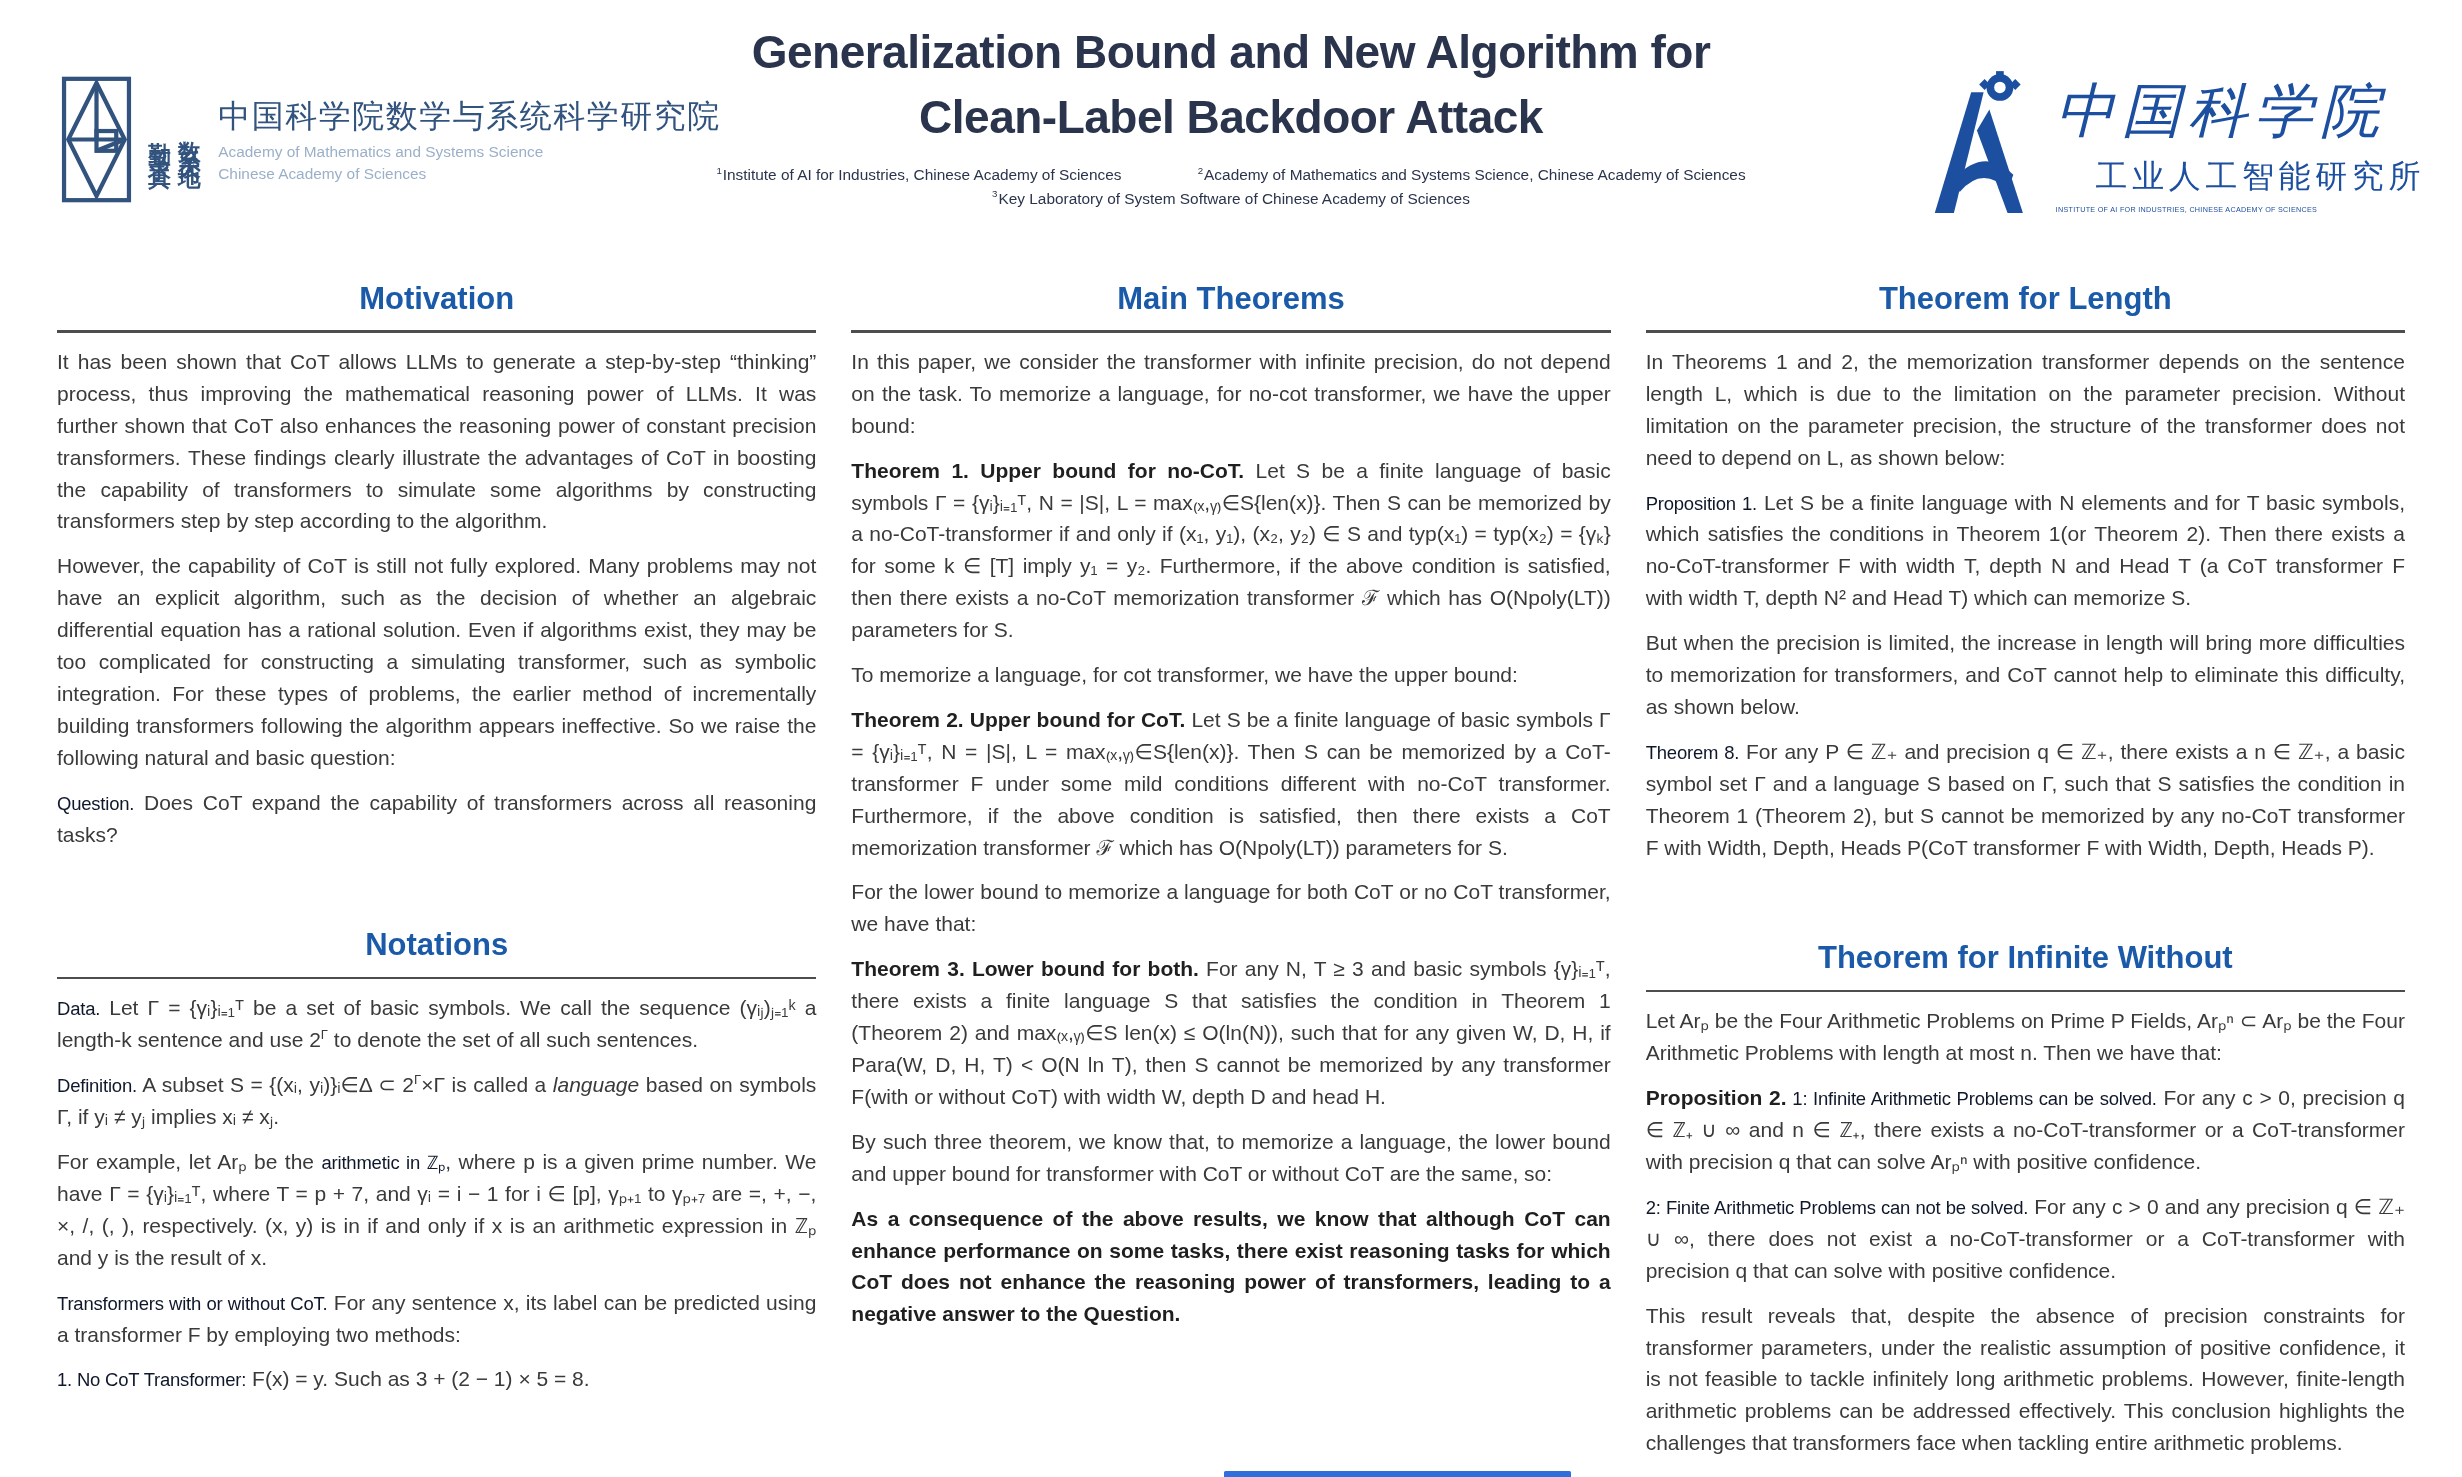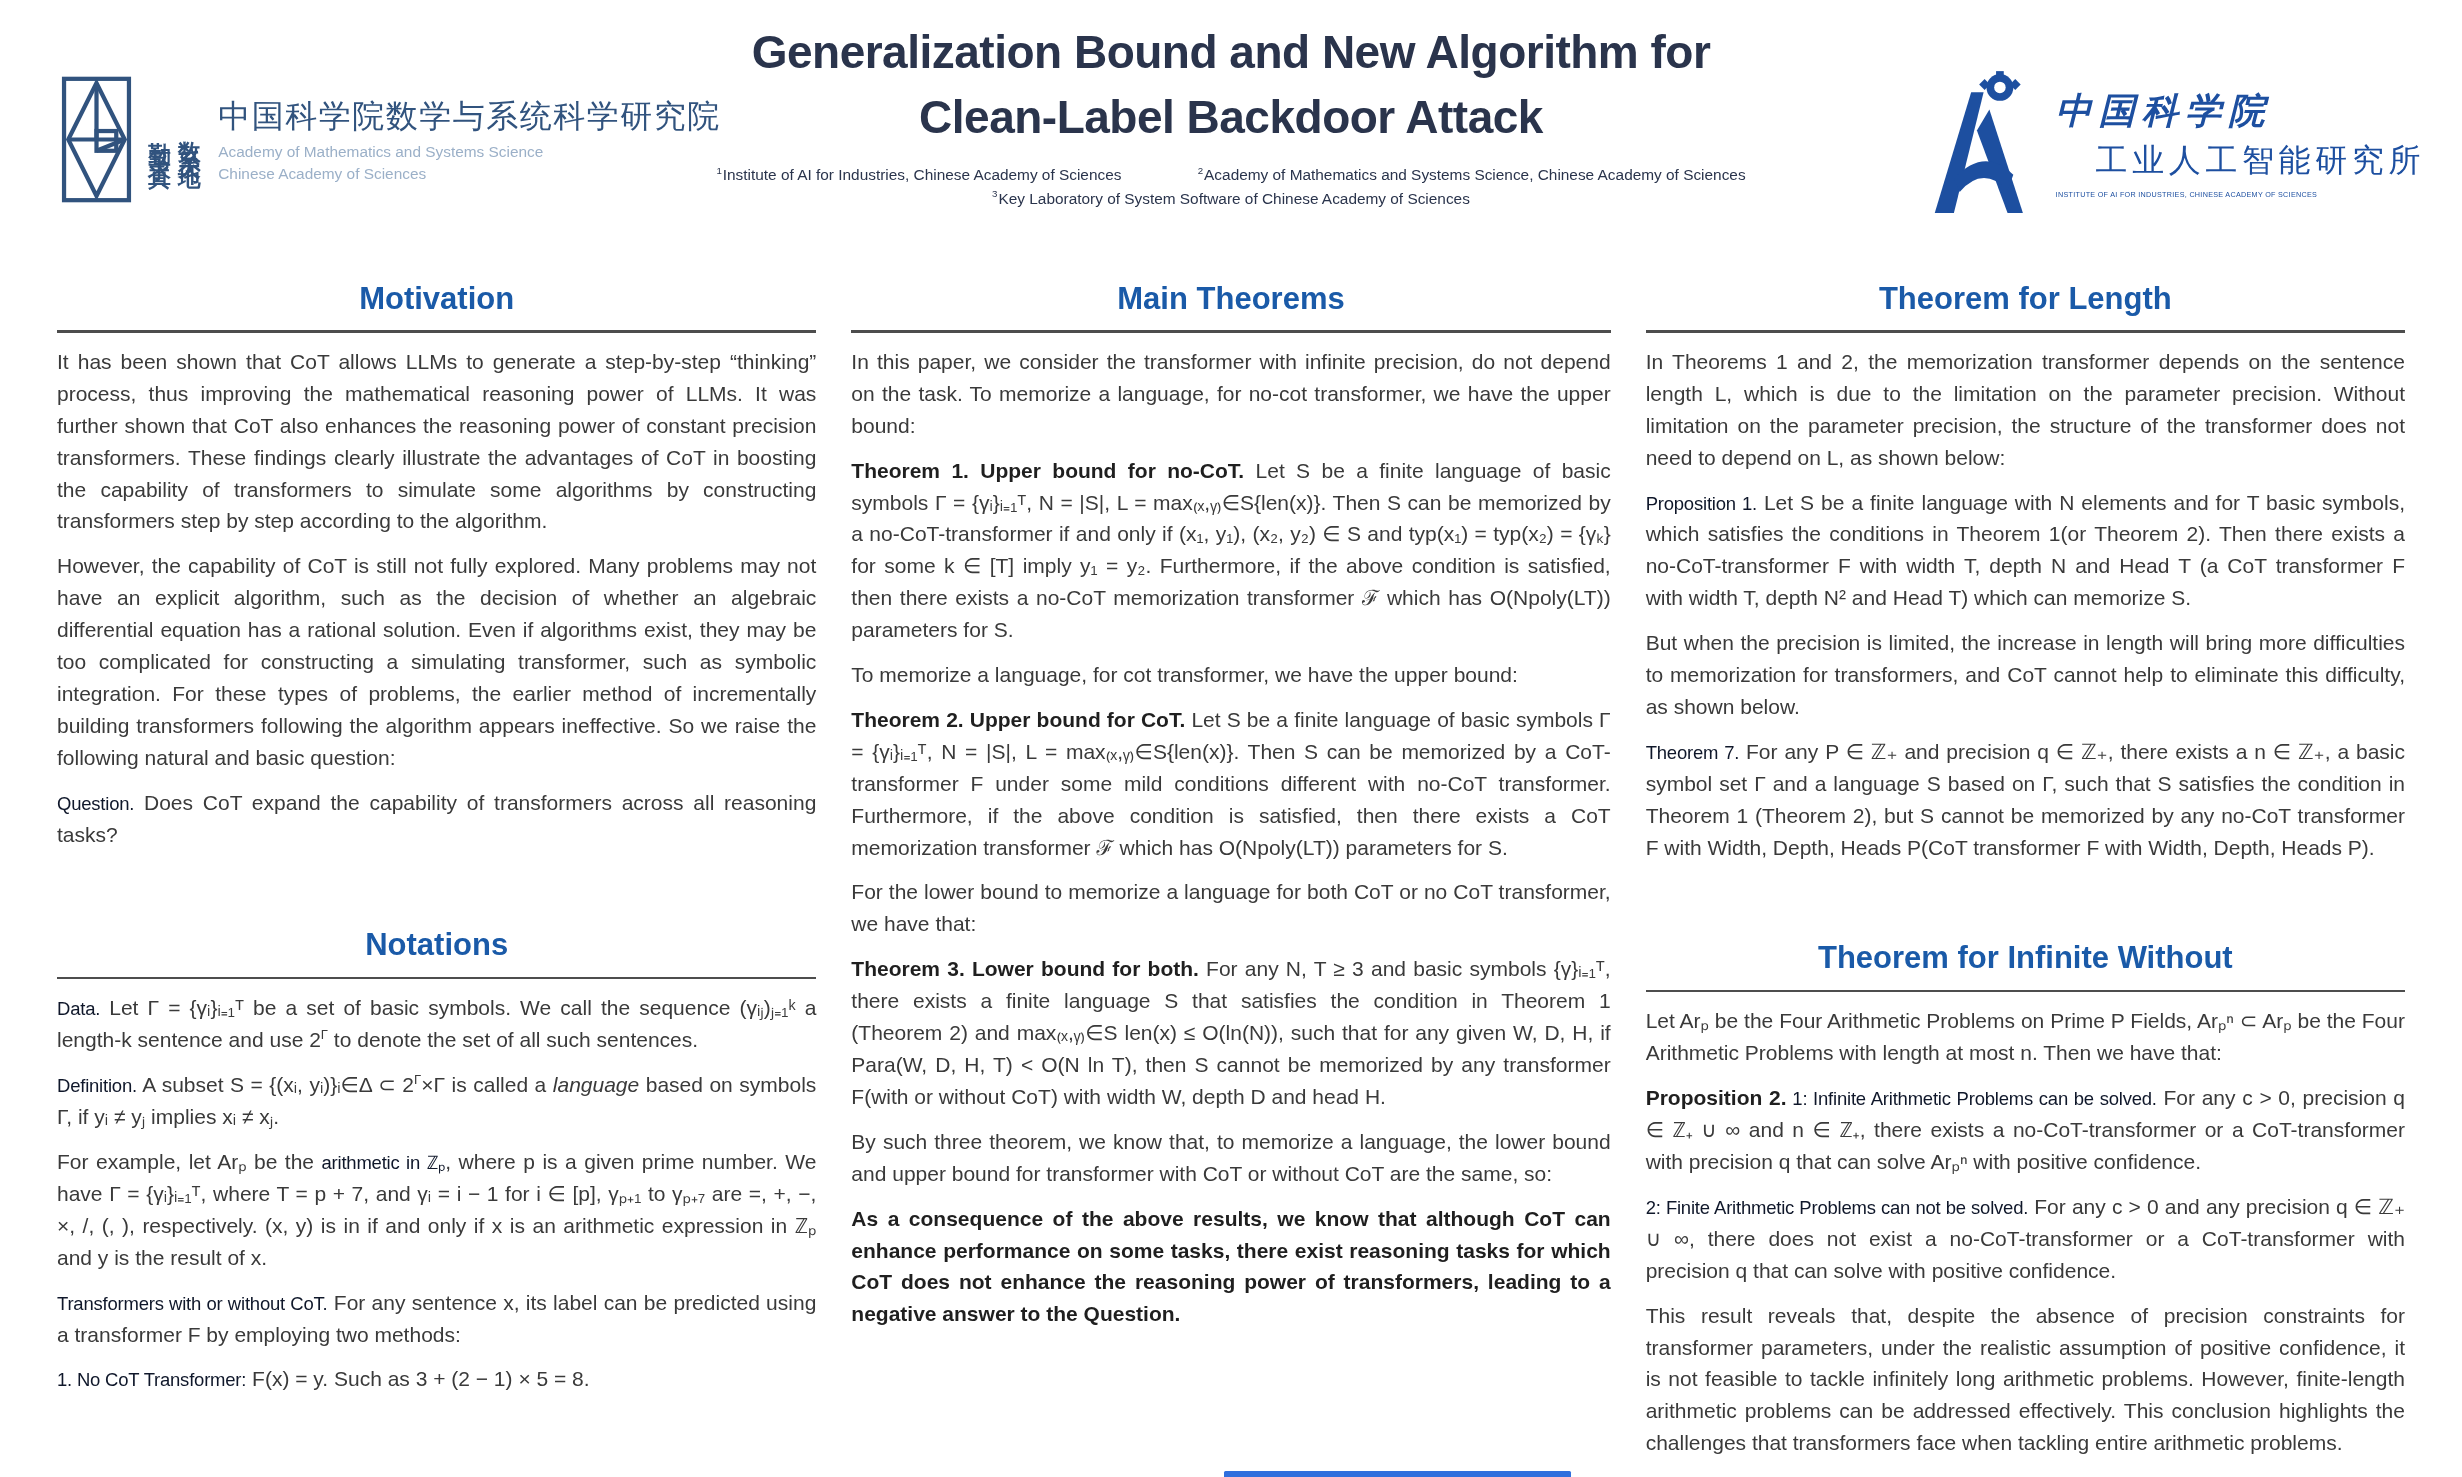--- a/index.html
+++ b/index.html
@@ -45,21 +45,21 @@
     letter-spacing:8.2px;line-height:1;
   }
   .amss-text{margin-left:3.1px;}
   .amss-cn{font-size:32px;font-weight:normal;color:var(--logo-blue);letter-spacing:1.5px;}
   .amss-en{font-size:15.4px;color:var(--logo-blue-light);margin-top:3.6px;line-height:1.2;}
 
   
   .logo-right{position:absolute;right:37px;top:66px;display:flex;align-items:center;gap:11.3px;}
   .ai-mark{width:115px;height:154px;}
   .iai-text{text-align:left;}
-  .iai-cn1{font-size:36px;font-weight:bold;color:var(--iai-blue);letter-spacing:7.2px;font-style:italic;}
+  .iai-cn1{font-size:59px;font-weight:normal;color:var(--iai-blue);letter-spacing:7.2px;font-style:italic;}
   .iai-cn2{font-size:32px;font-weight:normal;color:var(--iai-blue);letter-spacing:4.6px;margin-top:3.1px;margin-left:40px;}
   .iai-en{font-size:7.2px;color:var(--iai-blue);letter-spacing:0.3px;margin-top:6.2px;white-space:nowrap;}
 
   
   .cols{
     position:absolute;top:281px;left:57px;right:57px;
     display:flex;gap:35px;align-items:flex-start;
   }
   .col{flex:1;min-width:0;}
   .section + .section{margin-top:77px;}
@@ -179,21 +179,21 @@
         <p class="p bold"><span class="r-n">As a consequence of the above results, we know that although CoT can enhance performance on some tasks, there exist reasoning tasks for which CoT does not enhance the reasoning power of transformers, leading to a negative answer to the Question.</span></p>
       </section>
     </div>
   <div class="col">
       <section class="section">
         <div class="sec-head">Theorem for Length</div>
         <div class="sec-rule"></div>
         <p class="p"><span class="r-n">In Theorems 1 and 2, the memorization transformer depends on the sentence length L, which is due to the limitation on the parameter precision. Without limitation on the parameter precision, the structure of the transformer does not need to depend on L, as shown below:</span></p>
         <p class="p"><span class="r-bc">Proposition 1.</span><span class="r-n"> Let S be a finite language with N elements and for T basic symbols, which satisfies the conditions in Theorem 1(or Theorem 2). Then there exists a no-CoT-transformer F with width T, depth N and Head T (a CoT transformer F with width T, depth N² and Head T) which can memorize S.</span></p>
         <p class="p"><span class="r-n">But when the precision is limited, the increase in length will bring more difficulties to memorization for transformers, and CoT cannot help to eliminate this difficulty, as shown below.</span></p>
-        <p class="p"><span class="r-bc">Theorem 7.</span><span class="r-n"> For any P ∈ ℤ₊ and precision q ∈ ℤ₊, there exists a n ∈ ℤ₊, a basic symbol set Γ and a language S based on Γ, such that S satisfies the condition in Theorem 1 (Theorem 2), but S cannot be memorized by any no-CoT transformer F with Width, Depth, Heads P(CoT transformer F with Width, Depth, Heads P).</span></p>
+        <p class="p"><span class="r-bc">Theorem 8.</span><span class="r-n"> For any P ∈ ℤ₊ and precision q ∈ ℤ₊, there exists a n ∈ ℤ₊, a basic symbol set Γ and a language S based on Γ, such that S satisfies the condition in Theorem 1 (Theorem 2), but S cannot be memorized by any no-CoT transformer F with Width, Depth, Heads P(CoT transformer F with Width, Depth, Heads P).</span></p>
       </section>
       <section class="section">
         <div class="sec-head">Theorem for Infinite Without</div>
         <div class="sec-rule"></div>
         <p class="p"><span class="r-n">Let Arₚ be the Four Arithmetic Problems on Prime P Fields, Arₚⁿ ⊂ Arₚ be the Four Arithmetic Problems with length at most n. Then we have that:</span></p>
         <p class="p"><span class="r-b">Proposition 2.</span><span class="r-bc"> 1: Infinite Arithmetic Problems can be solved.</span><span class="r-n"> For any c &gt; 0, precision q ∈ ℤ₊ ∪ ∞ and n ∈ ℤ₊, there exists a no-CoT-transformer or a CoT-transformer with precision q that can solve Arₚⁿ with positive confidence.</span></p>
         <p class="p"><span class="r-bc">2: Finite Arithmetic Problems can not be solved.</span><span class="r-n"> For any c &gt; 0 and any precision q ∈ ℤ₊ ∪ ∞, there does not exist a no-CoT-transformer or a CoT-transformer with precision q that can solve  with positive confidence.</span></p>
         <p class="p"><span class="r-n">This result reveals that, despite the absence of precision constraints for transformer parameters, under the realistic assumption of positive confidence, it is not feasible to tackle infinitely long arithmetic problems. However, finite-length arithmetic problems can be addressed effectively. This conclusion highlights the challenges that transformers face when tackling entire arithmetic problems.</span></p>
       </section>
     </div>

